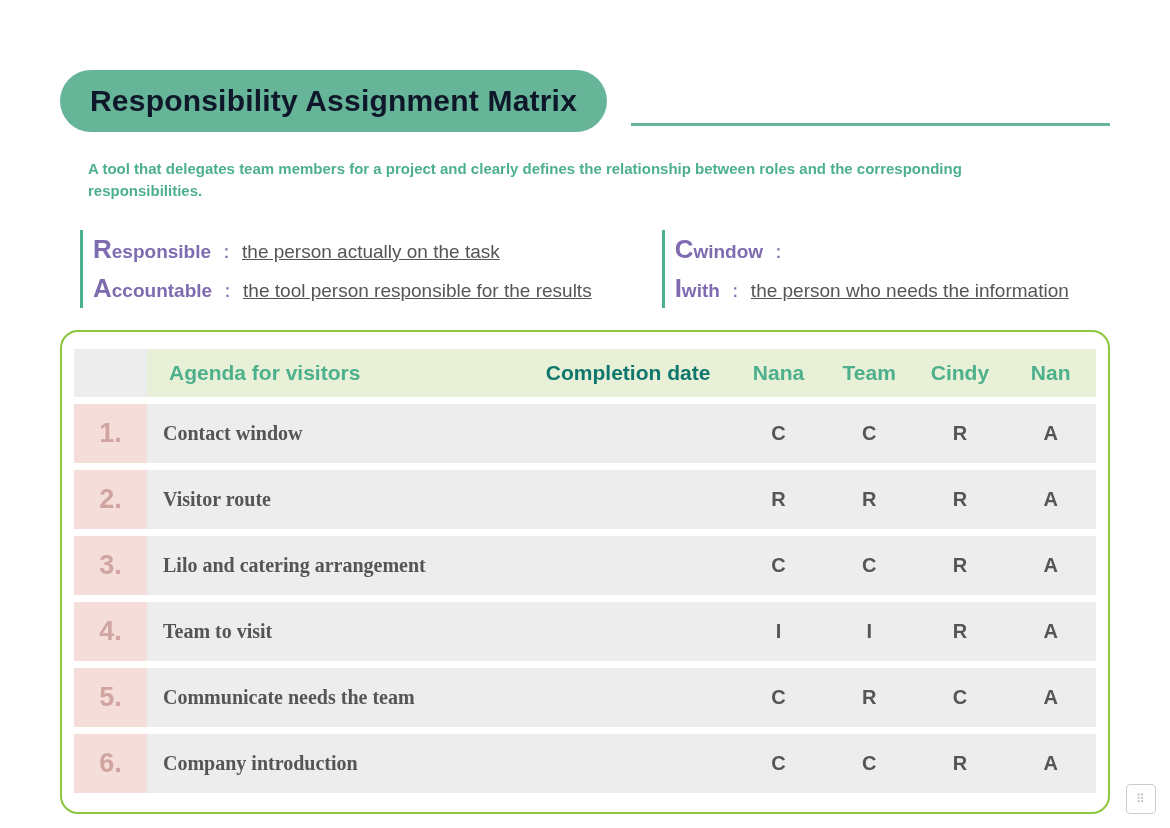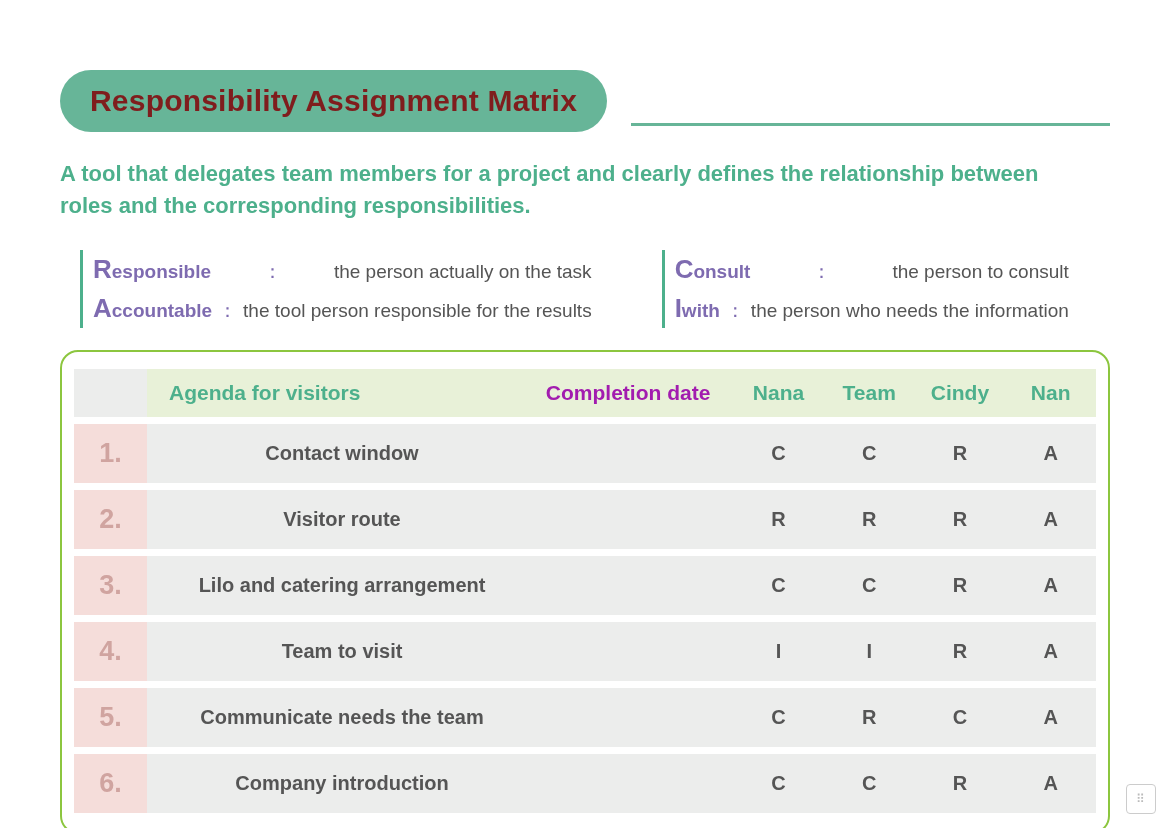--- a/index.html
+++ b/index.html
@@ -13,69 +13,69 @@
   }
 
   
   .title-row {
     display: flex;
     align-items: flex-end;
     margin-bottom: 26px;
   }
   .title-pill {
     background: #67B598;
-    color: #7f1d1d;
+    color: #0f172a;
     font-weight: 700;
     font-size: 30px;
     padding: 14px 30px 14px 30px;
     border-radius: 34px;
     letter-spacing: 0.2px;
   }
   .title-line {
     flex: 1;
     height: 3px;
     background: #67B598;
     margin-left: 24px;
     margin-bottom: 6px;
   }
 
   
   .subtitle {
     color: #4DB08C;
     font-weight: 700;
-    font-size: 22px;
+    font-size: 15px;
     line-height: 1.45;
+    margin-left: 28px;
     margin-bottom: 28px;
     max-width: 980px;
   }
 
   
   .legend {
     display: flex;
     margin: 0 0 22px 20px;
   }
   .legend-col {
     border-left: 3px solid #4DB08C;
     padding-left: 10px;
   }
   .legend-col + .legend-col { margin-left: 70px; }
   .legend-line {
     display: flex;
     align-items: baseline;
     line-height: 1.5;
     font-size: 19px;
-    justify-content: space-between;
   }
   .legend-term {
     color: #7E6BB0;
     font-weight: 700;
   }
   .legend-term .big { font-size: 26px; font-weight: 800; }
   .legend-sep { color: #7E6BB0; margin: 0 6px; }
-  .legend-desc { color: #555; }
+  .legend-desc { color: #555; text-decoration: underline; }
 
   
   .matrix-frame {
     border: 2px solid #8CC63F;
     border-radius: 18px;
     padding: 10px 12px 12px 12px;
   }
   .matrix {
     width: 100%;
     border-collapse: separate;
@@ -84,41 +84,42 @@
   .matrix th {
     background: #E8F1D8;
     color: #4DB08C;
     font-weight: 700;
     font-size: 21px;
     text-align: center;
     padding: 12px 8px;
   }
   .matrix th.corner { background: #ECEDEC; width: 66px; }
   .matrix th.agenda { text-align: left; padding-left: 22px; width: 340px; }
-  .matrix th.date { width: 190px; color: #a21caf; }
+  .matrix th.date { width: 190px; color: #0f766e; }
   .matrix th.person { width: 82px; }
 
   .matrix td {
     background: #ECEDEC;
     font-size: 20px;
     font-weight: 700;
     color: #555;
     text-align: center;
     padding: 14px 8px;
   }
   .matrix td.num {
     background: #F5DDDA;
     color: #D0A4A0;
     font-size: 27px;
     font-weight: 800;
     width: 66px;
   }
   .matrix td.task {
-    text-align: center;
-    padding-left: 22px;
+    text-align: left;
+    padding-left: 16px;
+    font-family: Liberation Serif, serif;
   }
 
   
   .cornermark {
     position: fixed;
     right: 14px;
     bottom: 14px;
     width: 30px;
     height: 30px;
     border: 1px solid #ccc;
@@ -149,23 +150,22 @@
       <span class="legend-desc">the person actually on the task</span>
     </div>
     <div class="legend-line">
       <span class="legend-term"><span class="big">A</span><span>ccountable</span></span>
       <span class="legend-sep">：</span>
       <span class="legend-desc">the tool person responsible for the results</span>
     </div>
   </div>
   <div class="legend-col">
     <div class="legend-line">
-      <span class="legend-term"><span class="big">C</span><span>onsult</span></span>
-      <span class="legend-sep">：</span>
-      <span class="legend-desc">the person to consult</span>
+      <span class="legend-term"><span class="big">C</span><span>window</span></span>
+      <span class="legend-sep">：</span>
     </div>
     <div class="legend-line">
       <span class="legend-term"><span class="big">I</span><span>with</span></span>
       <span class="legend-sep">：</span>
       <span class="legend-desc">the person who needs the information</span>
     </div>
   </div>
 </div>
 
 <div class="matrix-frame">

